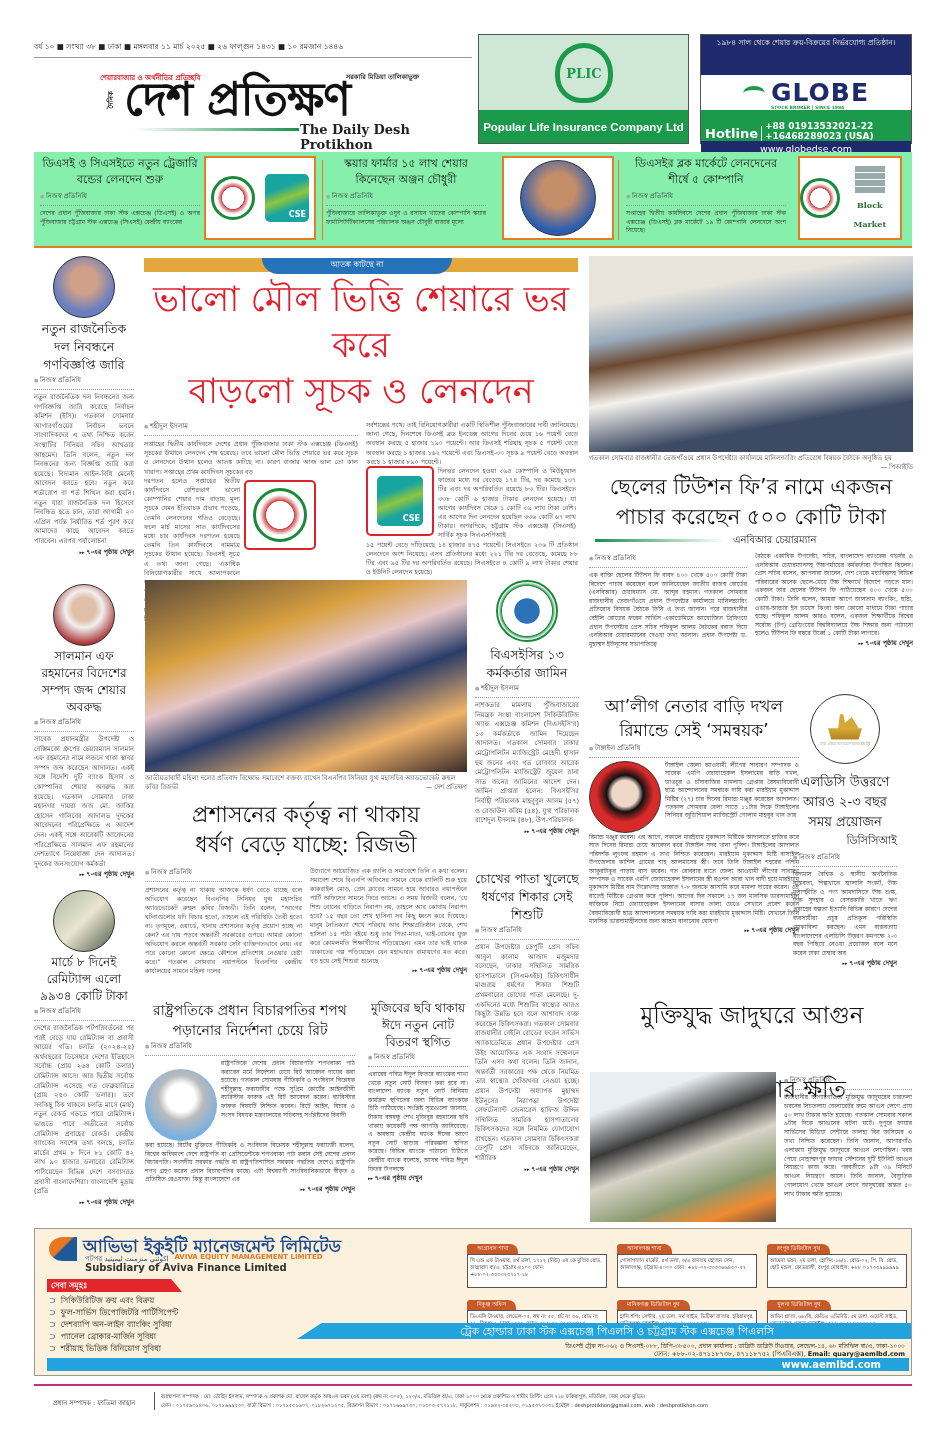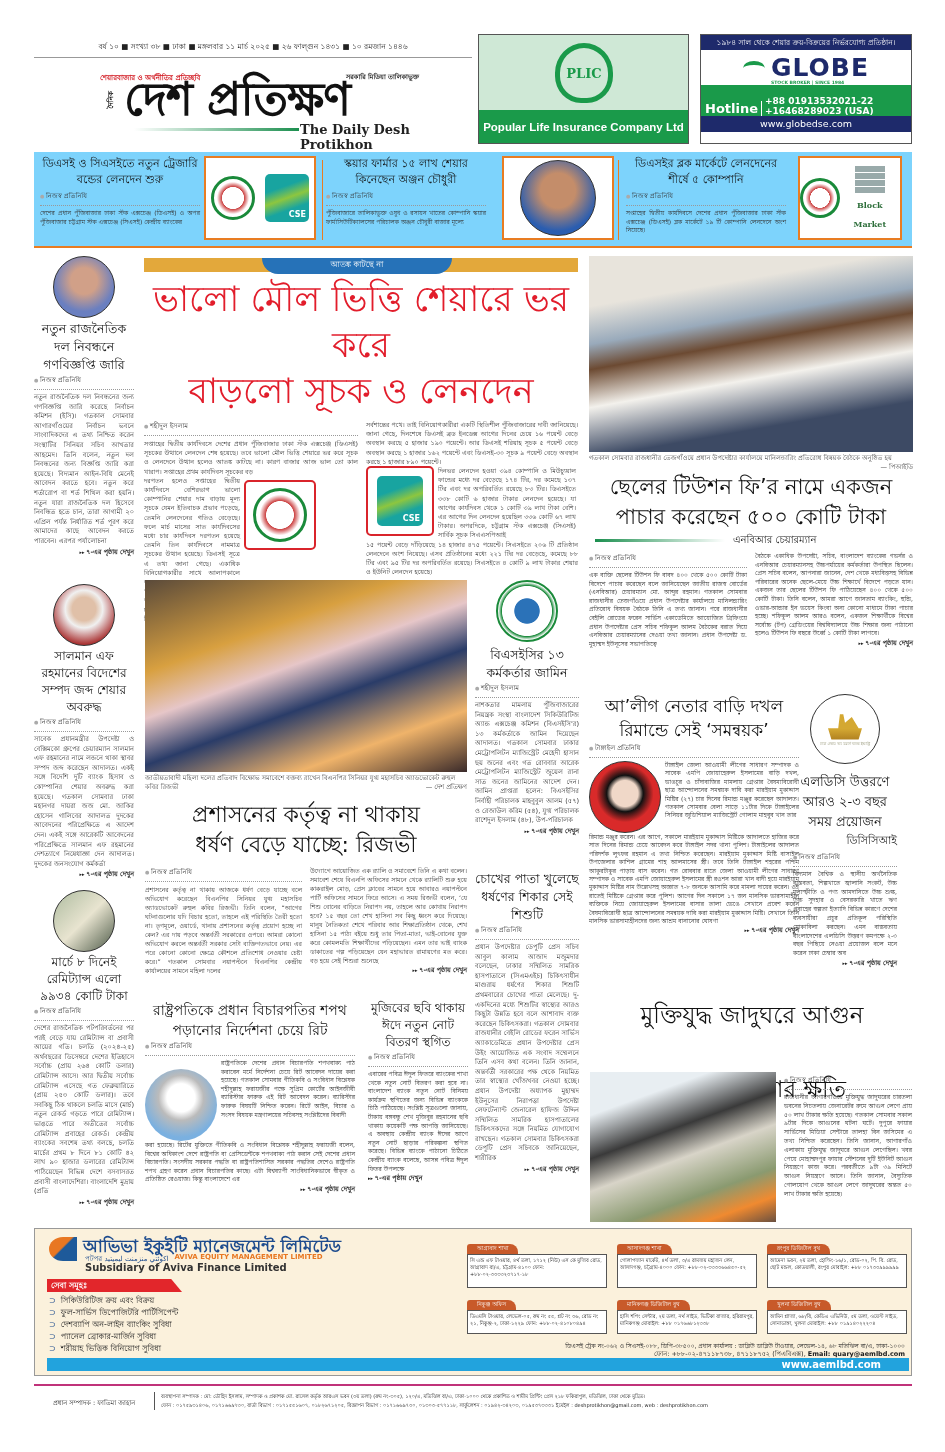--- a/index.html
+++ b/index.html
@@ -14,56 +14,56 @@
   .hl { color: #111; text-align: center; font-weight: normal; }
   .photo { background: linear-gradient(135deg, #c9b49a, #7d8a9a 40%, #d6c3b0 70%, #6e6e6e); }
   .circle { border-radius: 50%; border: 1px solid #333; overflow: hidden; }
   .rule { background: #999; height: 1px; }
   .caption { font-size: 6.5px; line-height: 9px; color: #444; }
 </style>
 </head>
 <body>
 
 <div class="abs" style="left:34px;top:20px;width:438px;height:118px;">
-  <div style="text-align:center;font-size:7.5px;color:#222;padding:21px 0 4px 0;border-bottom:1px solid #999;">বর্ষ ১০ ■ সংখ্যা ৩৮ ■ ঢাকা ■ মঙ্গলবার ১১ মার্চ ২০২৫ ■ ২৬ ফাল্গুন ১৪৩১ ■ ১০ রমজান ১৪৪৬</div>
+  <div style="font-size:7.5px;color:#222;padding:21px 0 4px 0;border-bottom:1px solid #999;">বর্ষ ১০ ■ সংখ্যা ৩৮ ■ ঢাকা ■ মঙ্গলবার ১১ মার্চ ২০২৫ ■ ২৬ ফাল্গুন ১৪৩১ ■ ১০ রমজান ১৪৪৬</div>
   <div style="position:relative;height:80px;">
     <span style="position:absolute;left:66px;top:14px;font-size:7px;color:#d21c24;font-weight:bold;">শেয়ারবাজার ও অর্থনীতির প্রতিচ্ছবি</span>
     <span style="position:absolute;left:312px;top:14px;font-size:6.5px;font-weight:bold;">সরকারি মিডিয়া তালিকাভুক্ত</span>
     <span style="position:absolute;left:68px;top:36px;font-size:7px;transform:rotate(-90deg);font-weight:bold;">দৈনিক</span>
     <span style="position:absolute;left:90px;top:14px;font-size:46px;font-weight:bold;color:#111;letter-spacing:-1px;line-height:54px;">দেশ প্রতিক্ষণ</span>
     <div style="position:absolute;left:100px;top:70px;width:165px;height:3px;background:linear-gradient(90deg,#fff,#1c8f4f);"></div>
     <span class="serif" style="position:absolute;left:266px;top:64px;font-size:13px;font-weight:bold;">The Daily Desh Protikhon</span>
   </div>
 </div>
 
 <div class="abs" style="left:478px;top:34px;width:211px;height:110px;background:#cfe8d6;border:1px solid #555;">
   <div style="position:absolute;left:76px;top:8px;width:58px;height:60px;border:5px solid #1a9a4a;border-radius:50% 50% 45% 45%;display:flex;align-items:center;justify-content:center;">
     <span style="color:#1a9a4a;font-weight:bold;font-size:13px;font-family:'DejaVu Serif',serif;">PLIC</span>
   </div>
   <div style="position:absolute;left:0;bottom:0;width:100%;height:33px;background:#1a9a4a;color:#fff;font-weight:bold;font-size:11.5px;display:flex;align-items:center;justify-content:center;font-family:'Liberation Sans Narrow','Liberation Sans',sans-serif;">Popular Life Insurance Company Ltd</div>
 </div>
 
 <div class="abs" style="left:700px;top:34px;width:212px;height:110px;border:1px solid #555;">
-  <div style="background:#1e2a6b;color:#fff;font-size:7.5px;text-align:center;height:15px;padding:2px 8px;line-height:11px;">১৯৮৪ সাল থেকে শেয়ার ক্রয়-বিক্রয়ের নির্ভরযোগ্য প্রতিষ্ঠান।</div>
+  <div style="background:#1e2a6b;color:#fff;font-size:7.5px;text-align:center;height:40px;padding:2px 8px;line-height:11px;">১৯৮৪ সাল থেকে শেয়ার ক্রয়-বিক্রয়ের নির্ভরযোগ্য প্রতিষ্ঠান।</div>
   <div style="height:35px;display:flex;align-items:center;justify-content:center;position:relative;">
     <span style="width:22px;height:14px;border-top:4px solid #1a9a4a;border-radius:50% 50% 0 0;margin-right:6px;"></span>
     <span style="font-size:25px;font-weight:bold;color:#1e2a6b;letter-spacing:1px;">GLOBE</span>
     <span style="position:absolute;bottom:0;left:70px;font-size:4.5px;color:#1a9a4a;font-weight:bold;">STOCK BROKER | SINCE 1984</span>
   </div>
   <div style="background:#1a9a4a;height:31px;color:#fff;display:flex;align-items:flex-end;padding:0 4px;">
     <span style="font-size:13px;font-weight:bold;border-right:1px solid #fff;padding-right:3px;">Hotline</span>
     <div style="padding-left:3px;">
       <div style="font-size:9px;font-weight:bold;">+88 01913532021-22</div>
       <div style="font-size:9px;font-weight:bold;">+16468289023 (USA)</div>
     </div>
   </div>
   <div style="background:#1e2a6b;color:#fff;font-size:9.5px;text-align:center;height:16px;line-height:16px;">www.globedse.com</div>
 </div>
 
-<div class="abs" style="left:34px;top:152px;width:878px;height:96px;background:#7dd3fc;border-bottom:2px solid #e87c22;">
+<div class="abs" style="left:34px;top:152px;width:878px;height:96px;background:#86efac;border-bottom:2px solid #e87c22;">
 
   <div style="position:absolute;left:6px;top:4px;width:160px;">
     <div class="hl" style="font-size:11px;line-height:16px;">ডিএসই ও সিএসইতে নতুন ট্রেজারি বন্ডের লেনদেন শুরু</div>
     <div class="byline" style="margin-top:2px;">নিজস্ব প্রতিনিধি</div>
     <div class="body-text" style="font-size:6px;line-height:8.5px;">দেশের প্রধান পুঁজিবাজার ঢাকা স্টক এক্সচেঞ্জ (ডিএসই) ও অপর পুঁজিবাজার চট্টগ্রাম স্টক এক্সচেঞ্জ (সিএসই) কেন্দ্রীয় ব্যাংকের</div>
   </div>
   <div style="position:absolute;left:170px;top:4px;width:112px;height:84px;border:2px solid #e87c22;background:#fff;display:flex;align-items:center;justify-content:space-around;">
     <span style="width:44px;height:44px;border-radius:50%;border:3px solid #1a8a3a;background:radial-gradient(#fff 40%,#c44 42%,#fff 60%);"></span>
     <span style="width:44px;height:48px;border-radius:5px;background:linear-gradient(160deg,#18a4a0 30%,#8dc63f 50%,#18a4a0 70%);color:#fff;font-size:8px;font-weight:bold;display:flex;align-items:flex-end;justify-content:flex-end;padding:3px;">CSE</span>
   </div>
@@ -274,20 +274,21 @@
   </div>
 
   <div style="position:absolute;left:432px;top:6px;width:440px;display:grid;grid-template-columns:1fr 1fr 1fr;gap:3px 10px;">
     <div><div style="display:inline-block;background:#c85a2a;color:#fff;font-size:5.5px;padding:1px 10px;border-radius:3px 8px 0 0;">আগ্রাবাদ শাখা</div><div style="background:#fff;border:1px solid #555;font-size:5px;line-height:7px;padding:2px;height:34px;">সি এন্ড এফ টাওয়ার, ৪র্থ তলা, ১৭১২ (নিউ) এস কে মুজিব রোড, আগ্রাবাদ বা/এ, চট্টগ্রাম-৪১০০ ফোন: +৮৮-০২-৩৩৩৩২৩৭১৭-১৮</div></div>
     <div><div style="display:inline-block;background:#c85a2a;color:#fff;font-size:5.5px;padding:1px 10px;border-radius:3px 8px 0 0;">আসাদগঞ্জ শাখা</div><div style="background:#fff;border:1px solid #555;font-size:5px;line-height:7px;padding:2px;height:34px;">গোলাপজান মার্কেট, ৪র্থ তলা, ৩/এ রামজয় মহাজন লেন, আসাদগঞ্জ, চট্টগ্রাম-৪০০০ ফোন: +৮৮-০২-৩৩৩৩৬৬৪৫০-৫২</div></div>
     <div><div style="display:inline-block;background:#c85a2a;color:#fff;font-size:5.5px;padding:1px 10px;border-radius:3px 8px 0 0;">রংপুর ডিজিটাল বুথ</div><div style="background:#fff;border:1px solid #555;font-size:5px;line-height:7px;padding:2px;height:34px;">আমেনা ভবন, ২য় তলা, হোল্ডিং-১৬/১, রোড-০২, পি. বি. রোড, ছোট মন্ডল, কোতয়ালী, রংপুর মোবাইল: +৮৮ ০১৭৩৩৯৯৯৯৯৯</div></div>
     <div><div style="display:inline-block;background:#c85a2a;color:#fff;font-size:5.5px;padding:1px 10px;border-radius:3px 8px 0 0;">নিকুঞ্জ অফিস</div><div style="background:#fff;border:1px solid #555;font-size:5px;line-height:7px;padding:2px;height:24px;">ডিএমসি টাওয়ার, লেভেল-০৫, রুম নং ৫৫, প্লট নং ৩৬, রোড নং ২১, নিকুঞ্জ-২, ঢাকা-১২২৯ ফোন: +৮৮-০২-৪১০৮০৪৯৪</div></div>
     <div><div style="display:inline-block;background:#c85a2a;color:#fff;font-size:5.5px;padding:1px 10px;border-radius:3px 8px 0 0;">মানিকগঞ্জ ডিজিটাল বুথ</div><div style="background:#fff;border:1px solid #555;font-size:5px;line-height:7px;padding:2px;height:24px;">হাসি শপিং সেন্টার, ২য় তলা, নর্থ সাইড, ভিটিকা বাজার, হরিরামপুর, মানিকগঞ্জ মোবাইল: +৮৮ ০১৭৬৬৮১২৩৩৮</div></div>
     <div><div style="display:inline-block;background:#c85a2a;color:#fff;font-size:5.5px;padding:1px 10px;border-radius:3px 8px 0 0;">খুলনা ডিজিটাল বুথ</div><div style="background:#fff;border:1px solid #555;font-size:5px;line-height:7px;padding:2px;height:24px;">আমিন প্লাজা, ৬৮/বি, কেডিএ এভিনিউ, ৫ম তলা, ওয়েস্ট সাইড, সোনাডাঙ্গা, খুলনা মোবাইল: +৮৮ ০১৯১৪০২২২০৪</div></div>
   </div>
+  <div style="position:absolute;left:262px;top:94px;width:616px;height:16px;background:#22a3dd;color:#fff;font-size:10.5px;text-align:center;line-height:16px;clip-path:polygon(4% 0,100% 0,100% 100%,0 100%);padding-left:24px;">ট্রেক হোল্ডার ঢাকা স্টক এক্সচেঞ্জ পিএলসি ও চট্টগ্রাম স্টক এক্সচেঞ্জ পিএলসি</div>
   <div style="position:absolute;left:300px;top:112px;width:570px;font-size:6px;text-align:right;">ডিএসই ট্রেক নং-০৬২ ও সিএসই-০৮৮, ডিপি-৩৮৫০০, প্রধান কার্যালয় : ডাব্লিউ ডাব্লিউ টাওয়ার, লেভেল-১৪, ৬৮ মতিঝিল বা/এ, ঢাকা-১০০০</div>
   <div style="position:absolute;left:300px;top:120px;width:570px;font-size:6.5px;text-align:right;">
     <span>ফোন: +৮৮-০২-৪৭১১৮৭৩৮, ৪৭১১৮৭৫২ (পিএবিএক্স),</span>
     <span style="font-weight:bold;">Email: quary@aemlbd.com</span>
   </div>
   <div style="position:absolute;left:12px;bottom:4px;width:862px;height:13px;background:#22a3dd;">
     <span style="position:absolute;right:28px;top:0;color:#fff;font-weight:bold;font-size:10px;line-height:13px;">www.aemlbd.com</span>
   </div>
 </div>
 

